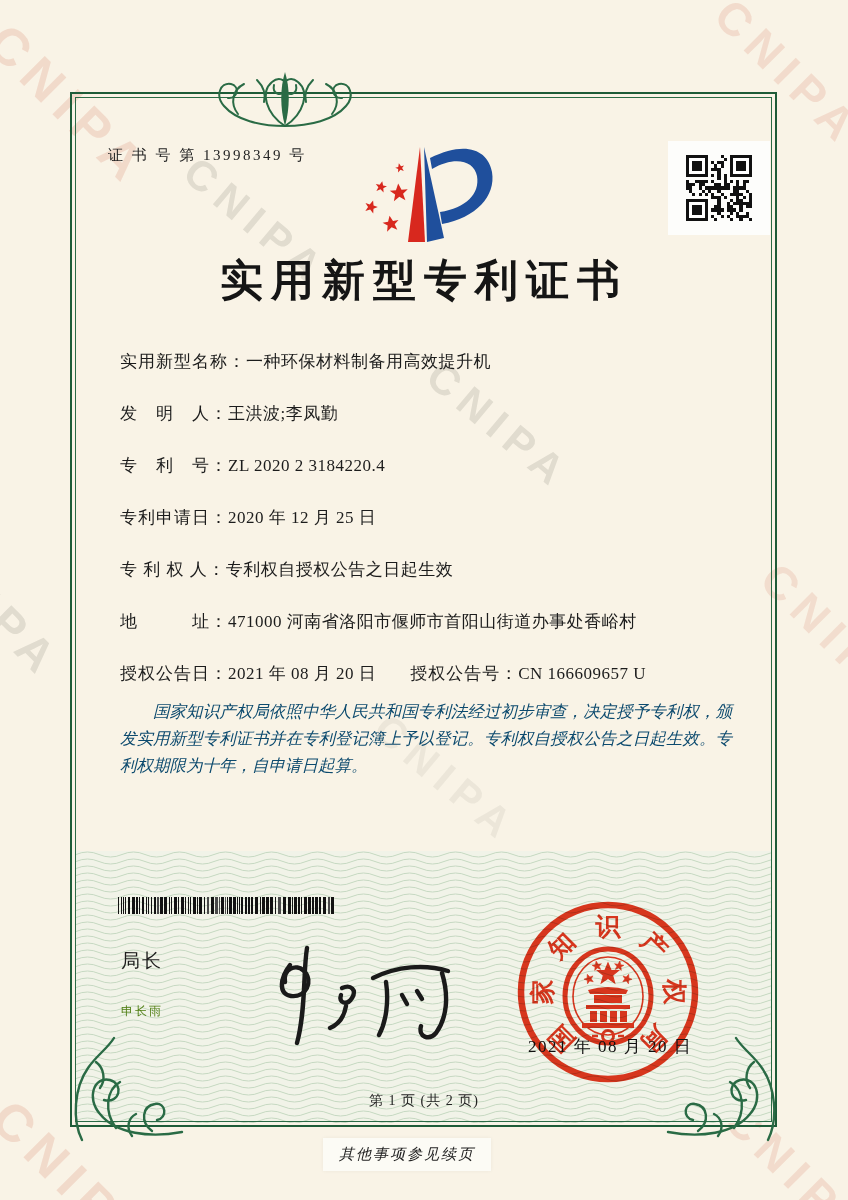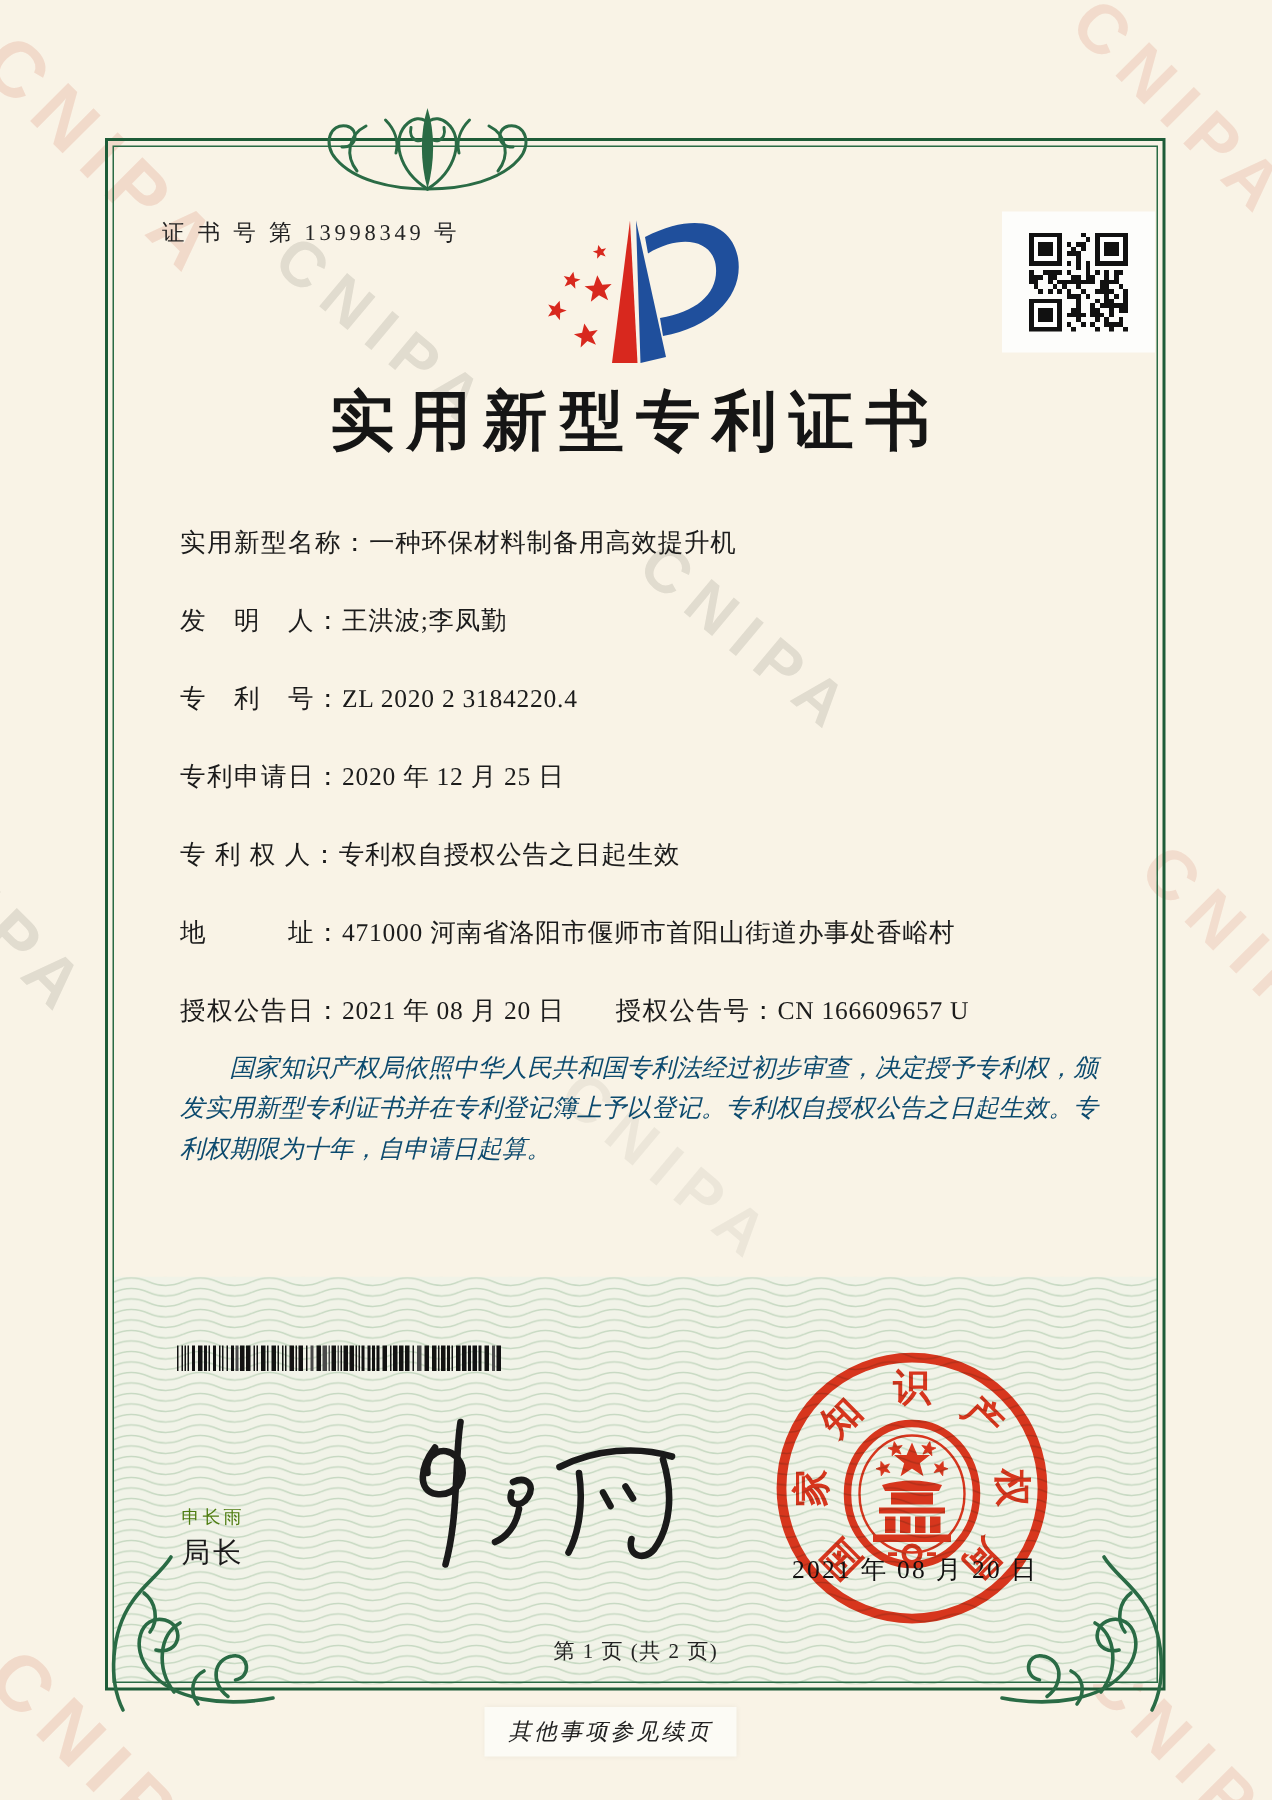--- a/index.html
+++ b/index.html
@@ -33,21 +33,21 @@
   .fpair2{margin-left:34px;}
   .flabel{letter-spacing:1px;}
   .fvalue{letter-spacing:0.5px;}
 
   #paras{left:120px;top:698px;width:612px;z-index:4;font-size:16.5px;line-height:27px;
       color:#0c4a6e;font-style:italic;text-align:justify;font-family:Liberation Serif, serif;}
   #paras p{margin:0;text-indent:2em;}
 
   #barcode{left:118px;top:897px;width:220px;height:17px;z-index:4;display:flex;align-items:stretch;}
 
-  #signer-title{left:121px;top:1022px;font-size:19px;letter-spacing:2px;color:#1b1b1b;z-index:4;}
+  #signer-title{left:121px;top:948px;font-size:19px;letter-spacing:2px;color:#1b1b1b;z-index:4;}
   #signer-name{left:121px;top:1003px;font-size:12px;letter-spacing:2px;color:#4d7c0f;z-index:4;}
   #signature{left:245px;top:938px;z-index:4;}
 
   #seal{left:513px;top:897px;z-index:5;opacity:0.93;mix-blend-mode:multiply;}
   #seal-date{left:528px;top:1035px;font-size:17px;letter-spacing:1.5px;color:#101010;z-index:6;}
 
   #page-indicator{left:70px;top:1092px;width:708px;text-align:center;font-size:14px;
       letter-spacing:1px;color:#222;z-index:4;}
 
   #cont-note{left:323px;top:1138px;background:#fcfbf5;padding:7px 16px;font-size:15px;

